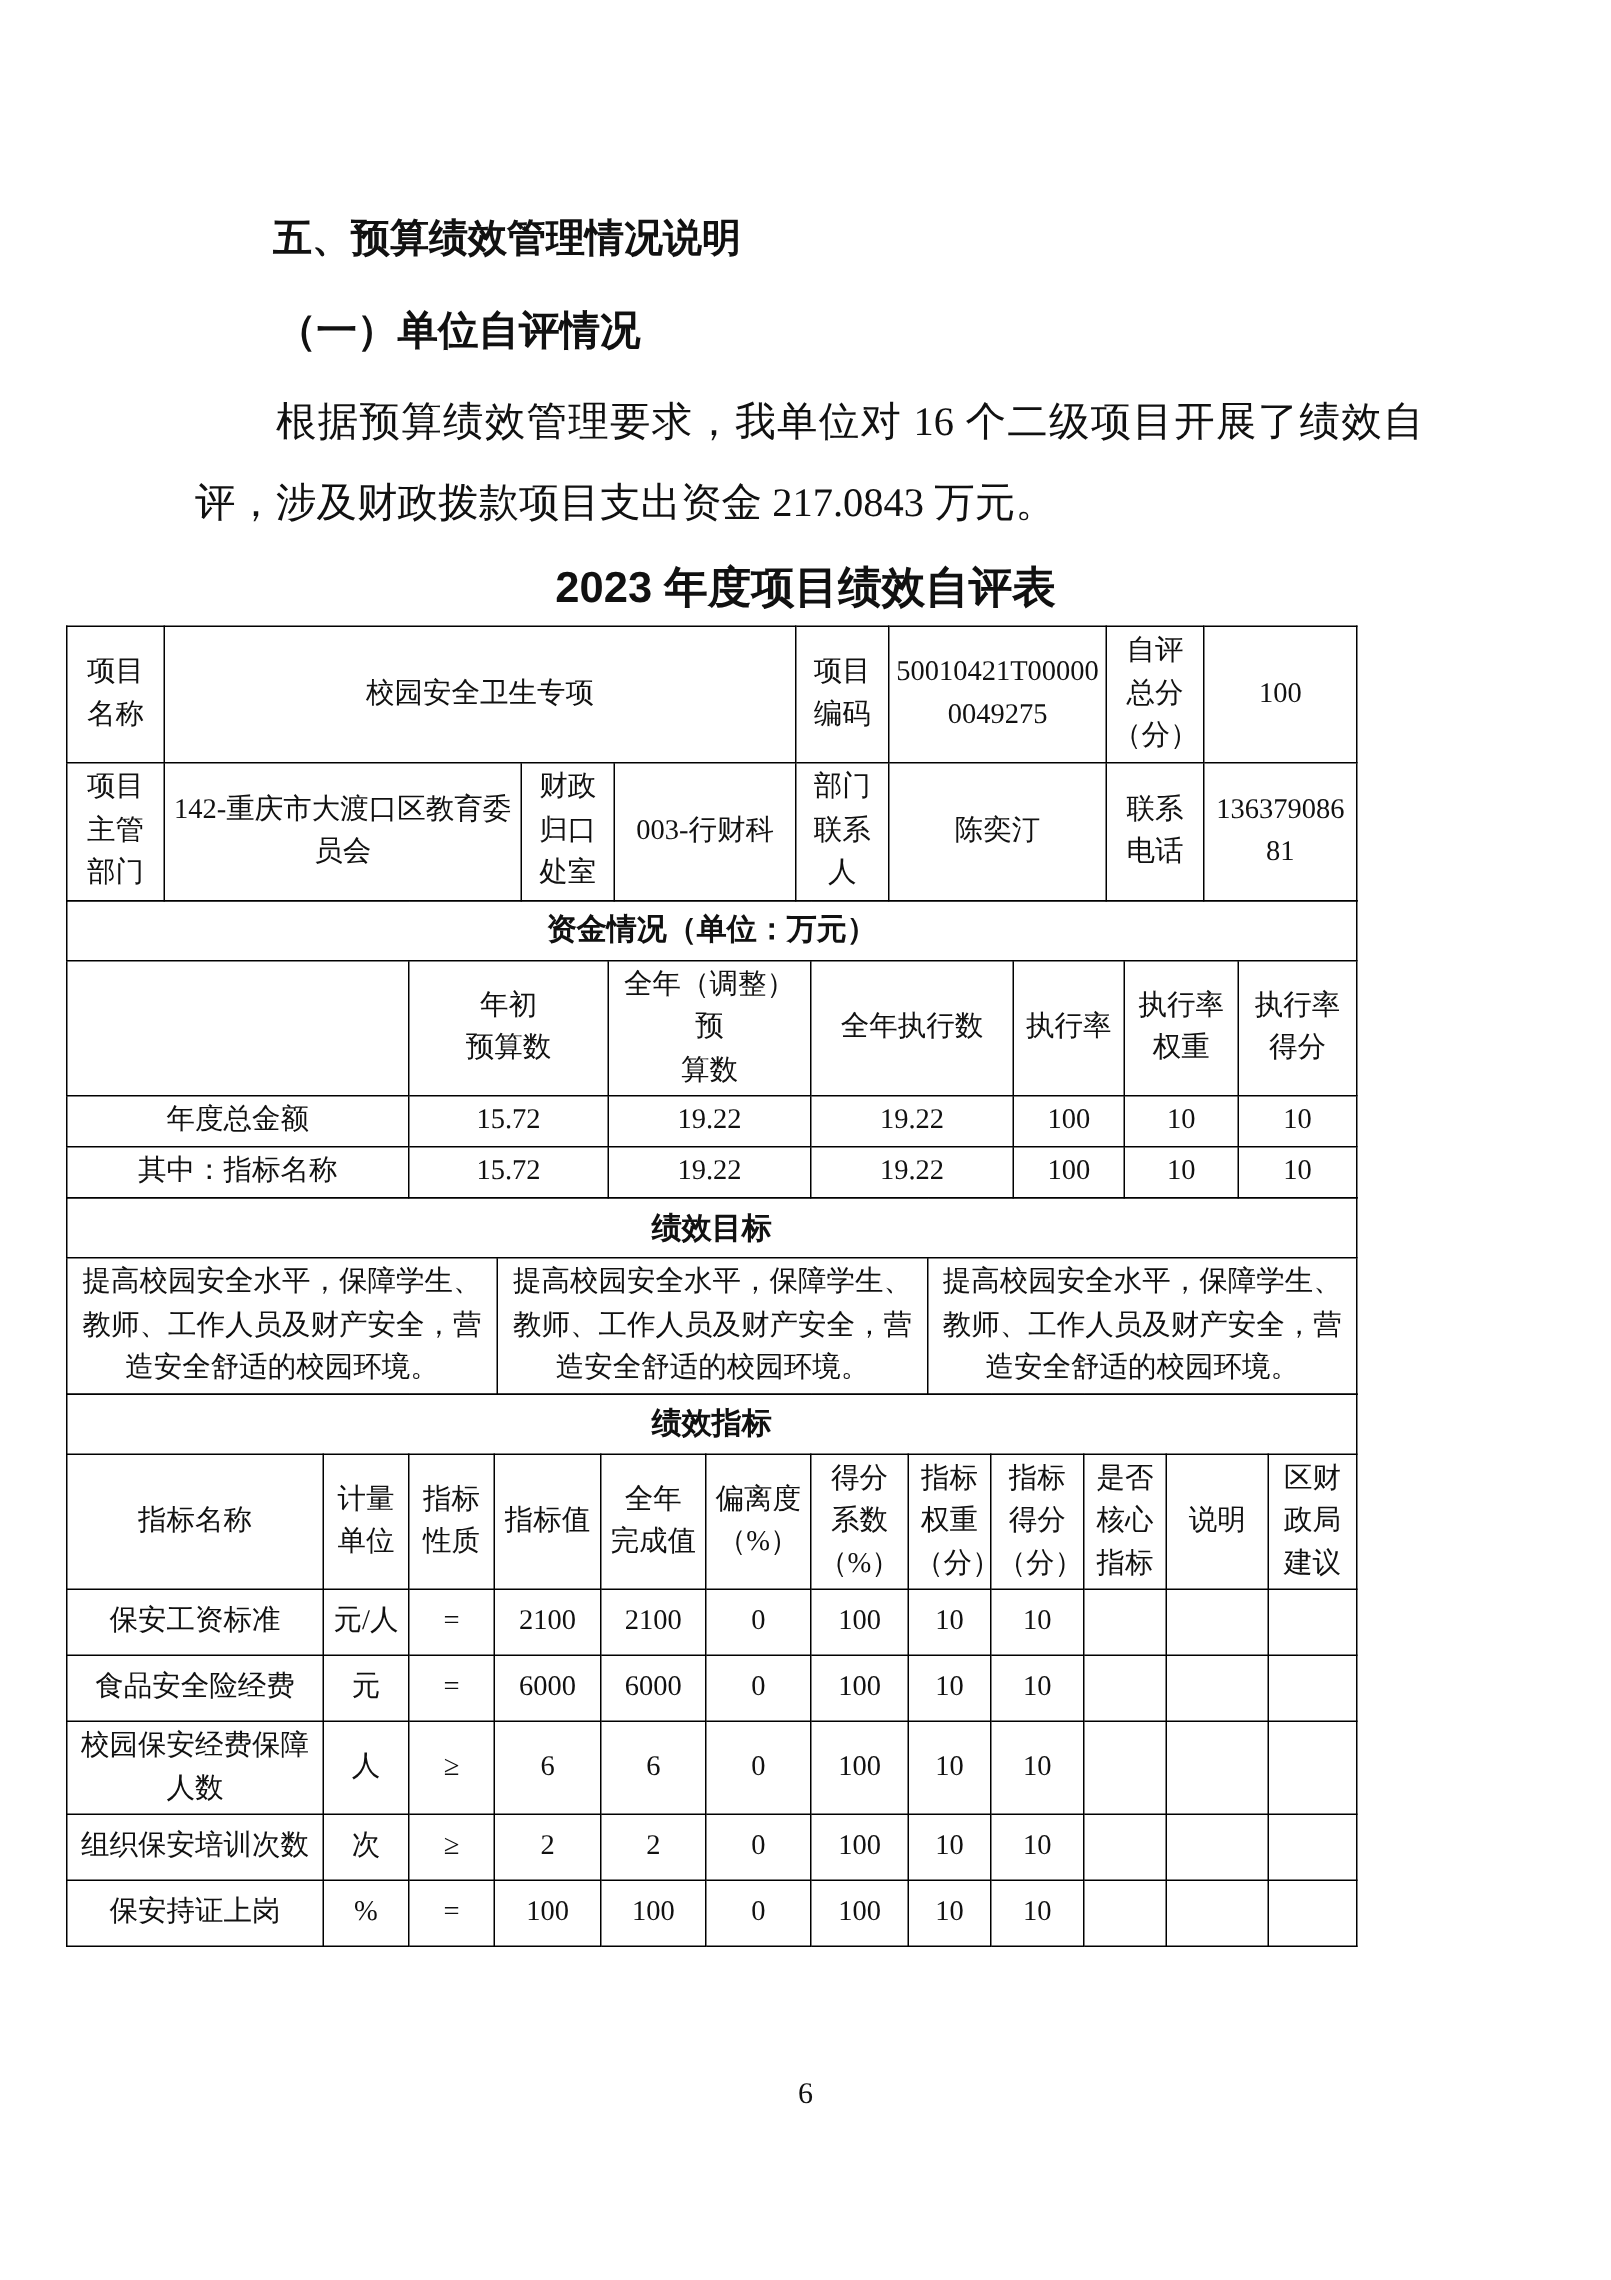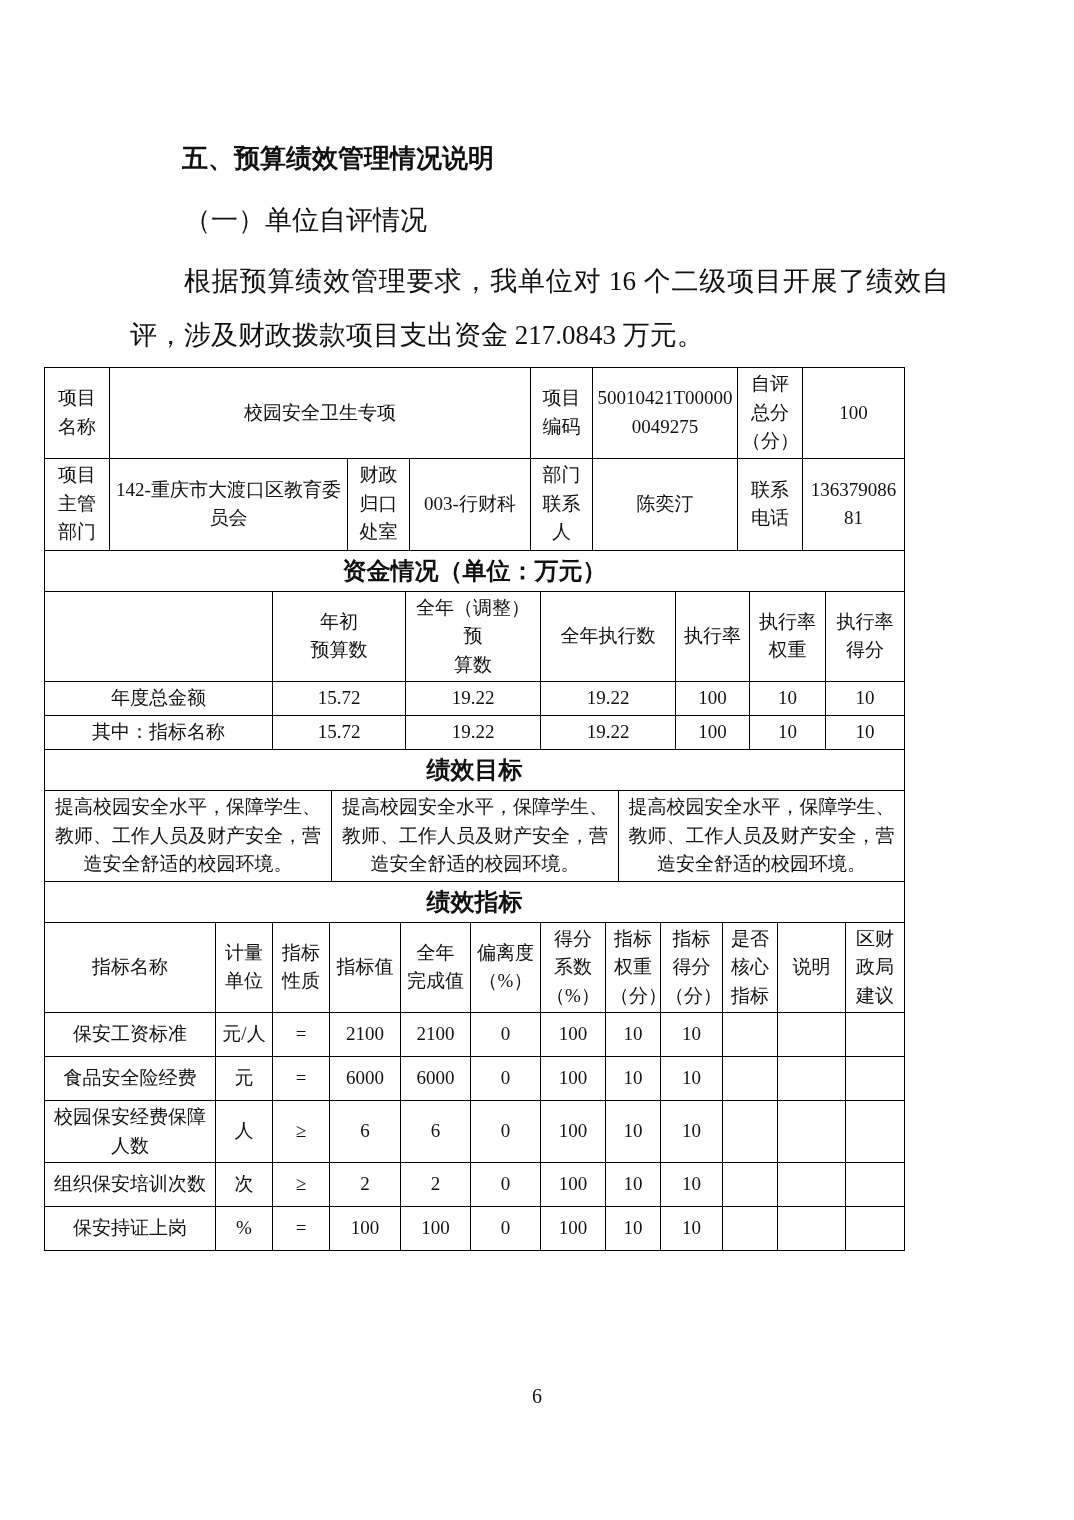--- a/index.html
+++ b/index.html
@@ -25,21 +25,21 @@
   .h1 {
     margin: 14px 125px 0 130px;
     font-family: Liberation Mono, monospace;
     font-weight: 700;
     font-size: 26px;
     line-height: 36px;
     text-indent: 2em;
   }
   .h2 {
     margin: 24px 125px 0 130px;
-    font-weight: 400;
+    font-weight: 700;
     font-size: 27px;
     line-height: 36px;
     text-indent: 2em;
   }
   p.body.second { margin-top: 16px; }
   .tbl-title {
     margin-top: 10px;
     text-align: center;
     font-family: "Liberation Sans", "DejaVu Sans", sans-serif;
     font-weight: 700;
@@ -57,21 +57,21 @@
   table.t.next { margin-top: -1px; }
   table.t td {
     border: 1px solid #000;
     text-align: center;
     vertical-align: middle;
     padding: 2px 4px;
     white-space: pre-line;
     line-height: 1.5;
     overflow: hidden;
   }
-  td.band { font-weight: 700; font-size: 24px; }
+  td.band { font-weight: 700; font-size: 20px; }
   td.tl { text-align: left; }
   td.indent1 { padding-left: 20px; }
   td.brk { word-break: break-all; }
   td.goal {
     text-align: justify;
     vertical-align: top;
     padding: 4px 6px;
     line-height: 27px;
   }
   tr.h40 { height: 40px; }
@@ -93,20 +93,21 @@
 </head>
 <body>
 
 <div class="page">
   <div class="content">
 
     <p class="h1">五、预算绩效管理情况说明</p>
     <p class="h2">（一）单位自评情况</p>
     <p class="body second">根据预算绩效管理要求，我单位对 16 个二级项目开展了绩效自评，涉及财政拨款项目支出资金 217.0843 万元。</p>
 
+    <div class="tbl-title">2023 年度项目绩效自评表</div>
 
     <table class="t first">
       <colgroup>
         <col style="width:65px">
           <col style="width:238px">
           <col style="width:62px">
           <col style="width:121px">
         <col style="width:62px">
           <col style="width:145px">
           <col style="width:65px">

